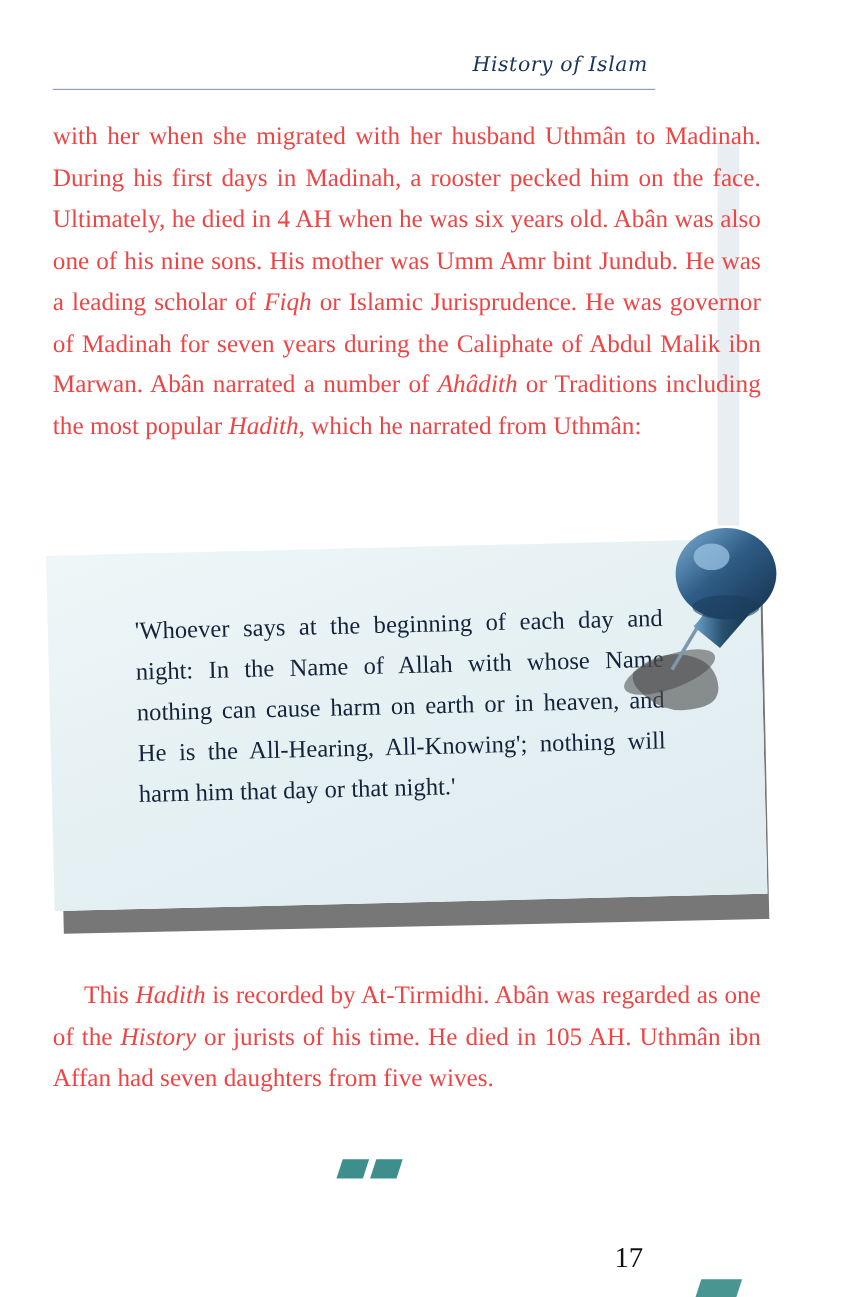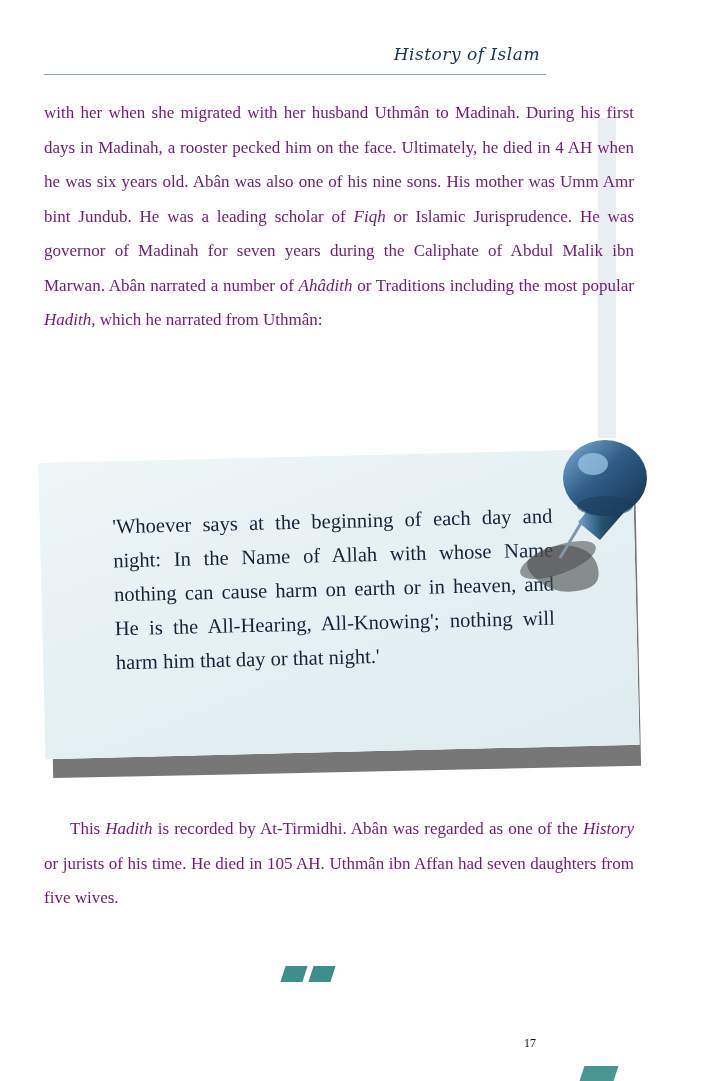--- a/index.html
+++ b/index.html
@@ -52,25 +52,25 @@
   }
 
   
   .content {
     position: absolute;
     left: 44px;
     top: 96px;
     width: 590px;
   }
   .para {
-    font-size: 17px;
+    font-size: 21px;
     line-height: 34.5px;
     text-align: justify;
     margin: 0;
-    color: #701a75;
+    color: #ef4444;
   }
   .para.first-block {
     text-align: justify;
   }
   .para i, .ital {
     font-style: italic;
   }
 
   
   .note-wrap {
@@ -183,21 +183,21 @@
   .orn-bar {
     width: 22px;
     height: 16px;
     background: #3e8f8b;
     transform: skewX(-18deg);
   }
   .page-number {
     position: absolute;
     right: 80px;
     top: 1036px;
-    font-size: 12px;
+    font-size: 24px;
     color: #111;
     font-family: "Liberation Serif", serif;
   }
   .bottom-mark {
     position: absolute;
     right: 0;
     top: 1066px;
     width: 34px;
     height: 15px;
     background: #3e8f8b;

